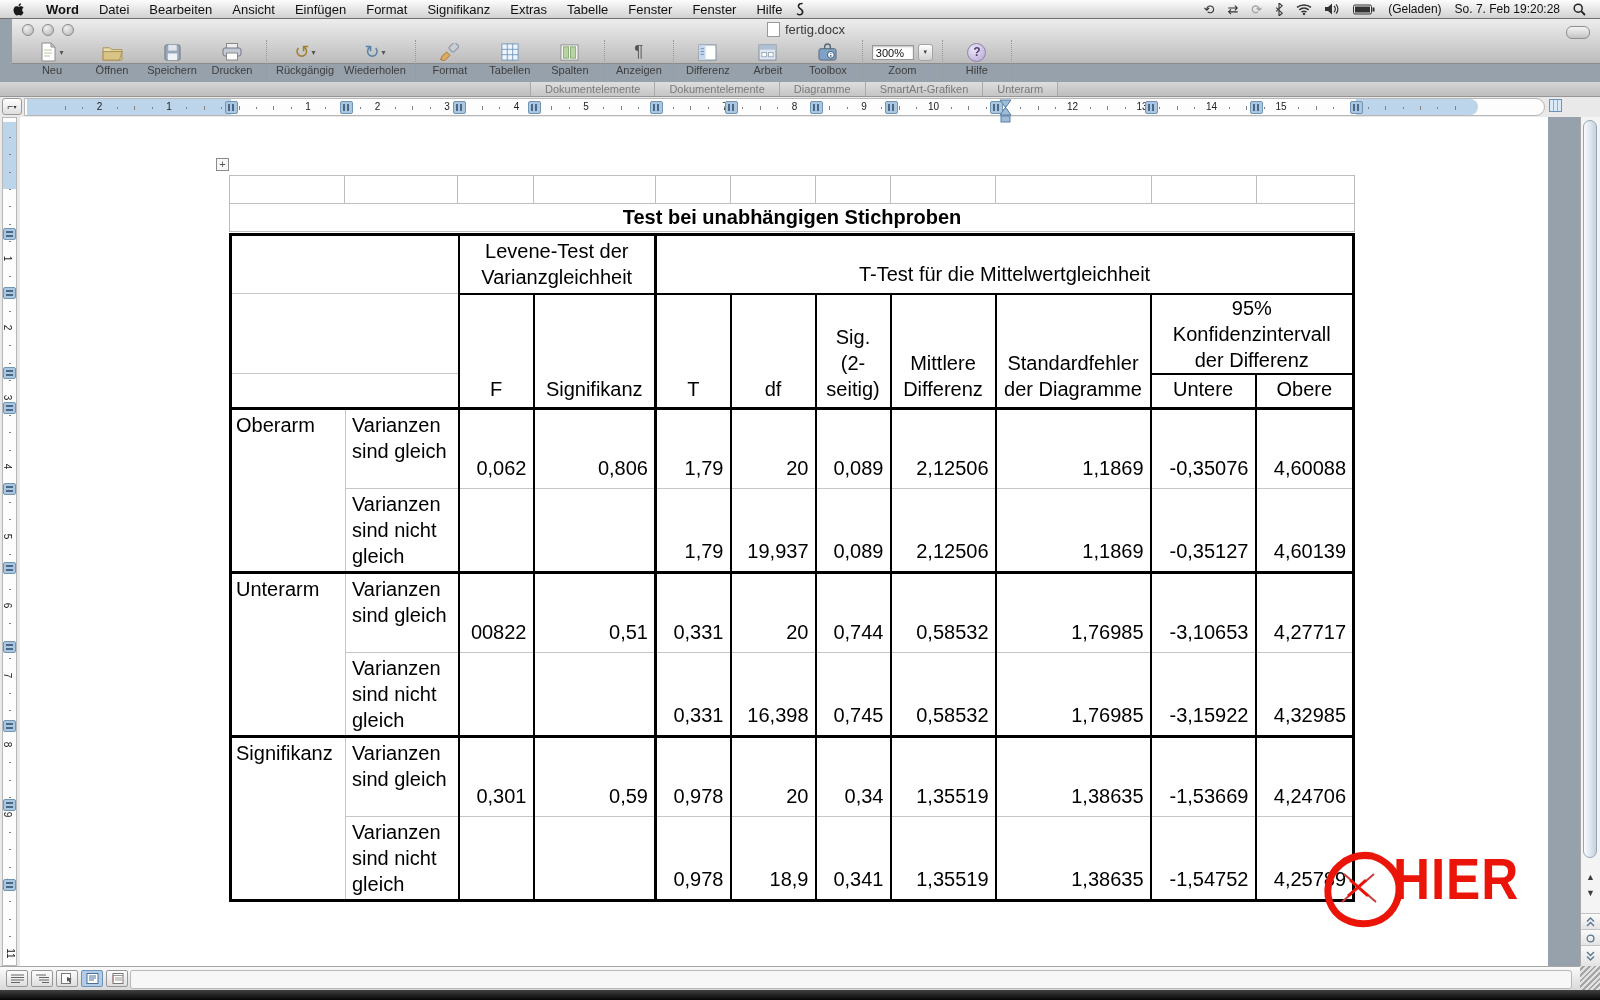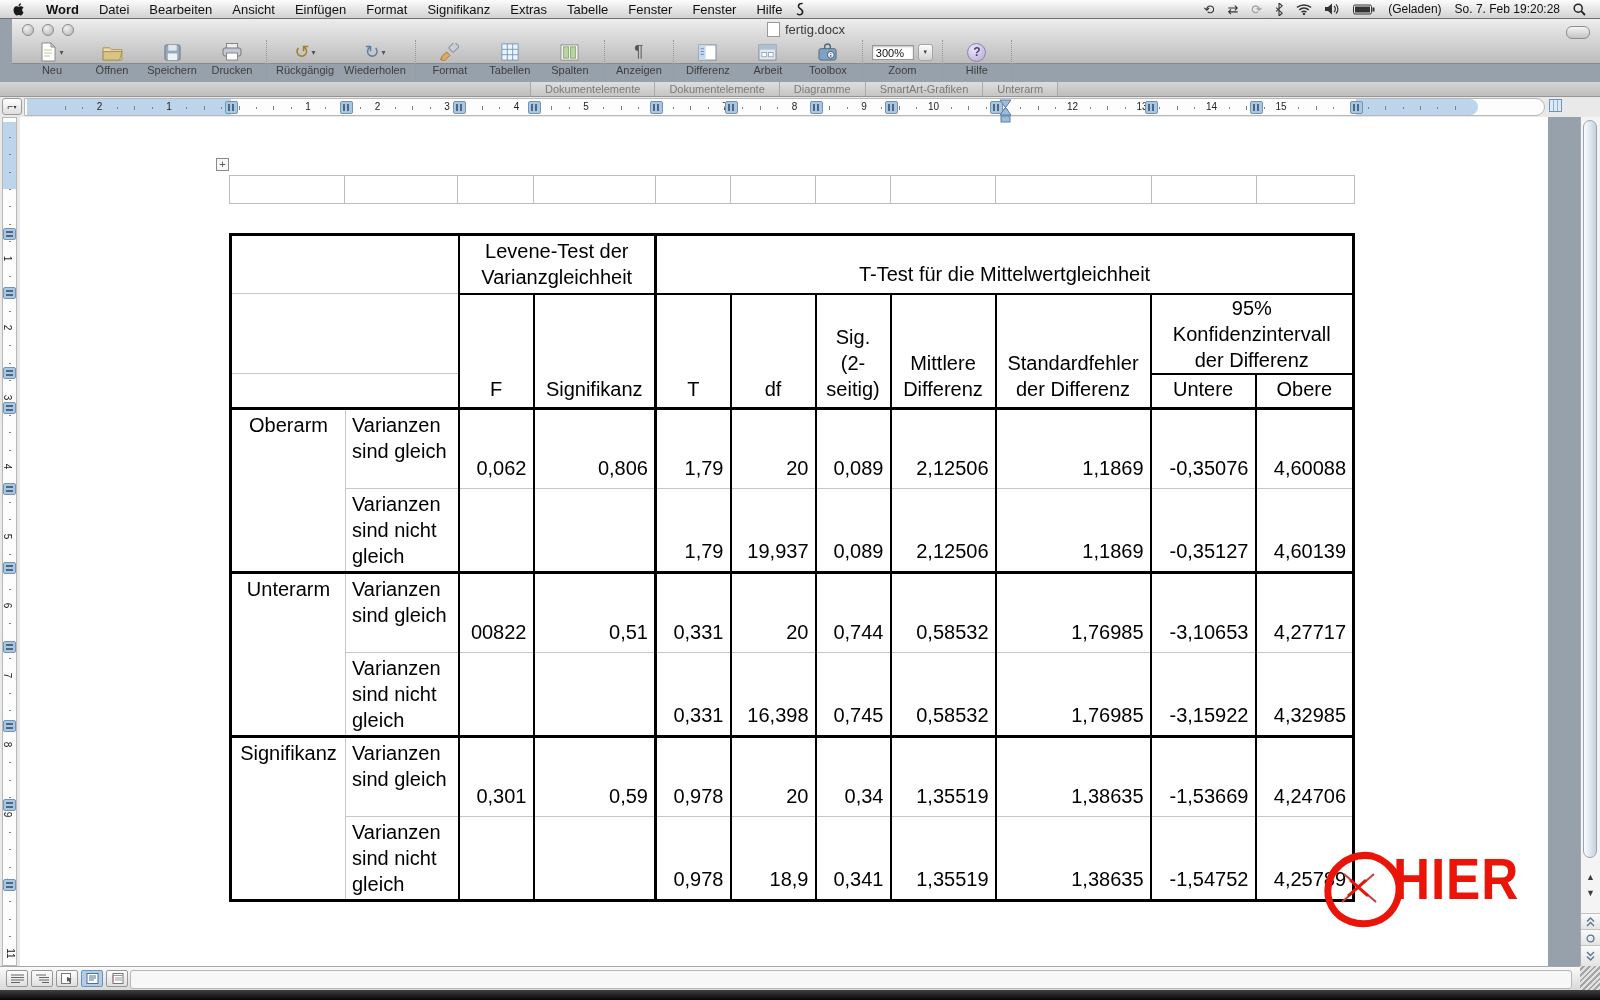--- a/index.html
+++ b/index.html
@@ -93,21 +93,21 @@
     padding:0 6px;overflow:hidden;box-sizing:border-box}
   #tB .thickL{border-left:3px solid #000}
   #tB .lev{text-align:center;vertical-align:middle;border-bottom:2px solid #000}
   #tB .tt{text-align:center;vertical-align:bottom;padding-bottom:6px;border-bottom:2px solid #000}
   #tB .lh,#tB .lh2a,#tB .lh2b{border-left:1px solid #c6c6c6;border-right:1px solid #c6c6c6}
   #tB .lh,#tB .lh2a{border-bottom:1px solid #c6c6c6}
   #tB .lh2b{border-bottom:3px solid #000}
   #tB .ch{text-align:center;vertical-align:bottom;padding-bottom:5px}
   #tB .hb{border-bottom:3px solid #000}
   #tB .ci{text-align:center;vertical-align:middle;border-bottom:2px solid #000}
-  #tB .gl{border-left:none;border-right:1px solid #c6c6c6;vertical-align:top;text-align:center;padding:2px 4px}
+  #tB .gl{border-left:none;border-right:1px solid #c6c6c6;vertical-align:top;text-align:left;padding:2px 4px}
   #tB .sl{border-left:1px solid #c6c6c6;border-right:2px solid #000;vertical-align:top;padding:2px 4px 2px 6px}
   #tB .v{text-align:right;vertical-align:bottom;padding:0 6px 7px 0}
   #tB .inr{border-bottom:1px solid #c6c6c6}
   #tB .ge{border-bottom:3px solid #000}
 
   
   #vscroll{position:absolute;top:117px;left:1580px;width:20px;height:849px;background:#f4f4f4;
     border-left:1px solid #a9a9a9;box-sizing:border-box;z-index:30}
   .vthumb{position:absolute;top:3px;left:2px;width:14px;height:738px;border-radius:8px;
     background:linear-gradient(90deg,#fafcfe,#c6d2dd);border:1px solid #93a5b6;box-sizing:border-box}
@@ -632,20 +632,23 @@
           <td class="gh"></td>
           <td class="gh"></td>
           <td class="gh"></td>
           <td class="gh"></td>
           <td class="gh"></td>
           <td class="gh"></td>
           <td class="gh"></td>
           <td class="gh"></td>
           <td class="gh"></td>
         </tr>
+        <tr>
+          <td class="gt" colspan="11">Test bei unabhängigen Stichproben</td>
+        </tr>
       </tbody>
     </table>
     <table id="tB">
       <colgroup>
         <col style="width:115px">
         <col style="width:113px">
         <col style="width:75px">
         <col style="width:122px">
         <col style="width:75px">
         <col style="width:85px">
@@ -662,21 +665,21 @@
           <td class="tt thickL" colspan="7">T-Test für die Mittelwertgleichheit</td>
         </tr>
         <tr style="height:77px">
           <td class="lh2a" colspan="2"></td>
           <td class="ch hb" rowspan="2">F</td>
           <td class="ch hb" rowspan="2">Signifikanz</td>
           <td class="ch hb thickL" rowspan="2">T</td>
           <td class="ch hb" rowspan="2">df</td>
           <td class="ch hb" rowspan="2">Sig. (2-seitig)</td>
           <td class="ch hb" rowspan="2">Mittlere Differenz</td>
-          <td class="ch hb" rowspan="2">Standardfehler der Differenz</td>
+          <td class="ch hb" rowspan="2">Standardfehler der Diagramme</td>
           <td class="ci" colspan="2">95% Konfidenzintervall der Differenz</td>
         </tr>
         <tr style="height:35px">
           <td class="lh2b" colspan="2"></td>
           <td class="ch hb">Untere</td>
           <td class="ch hb">Obere</td>
         </tr>
         <tr style="height:80px">
           <td class="gl ge" rowspan="2">Oberarm</td>
           <td class="sl inr">Varianzen sind gleich</td>

